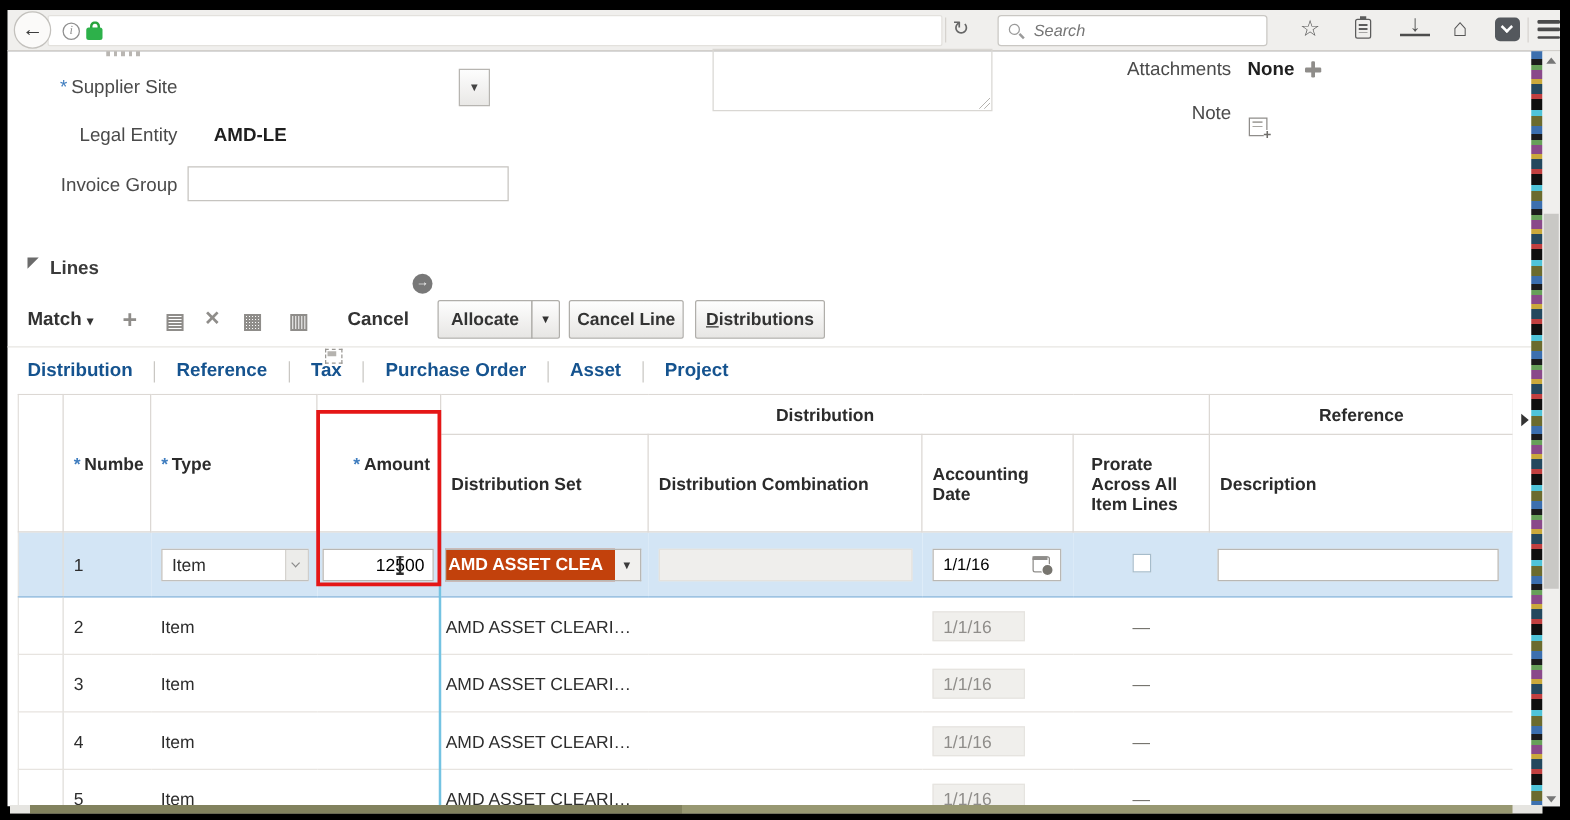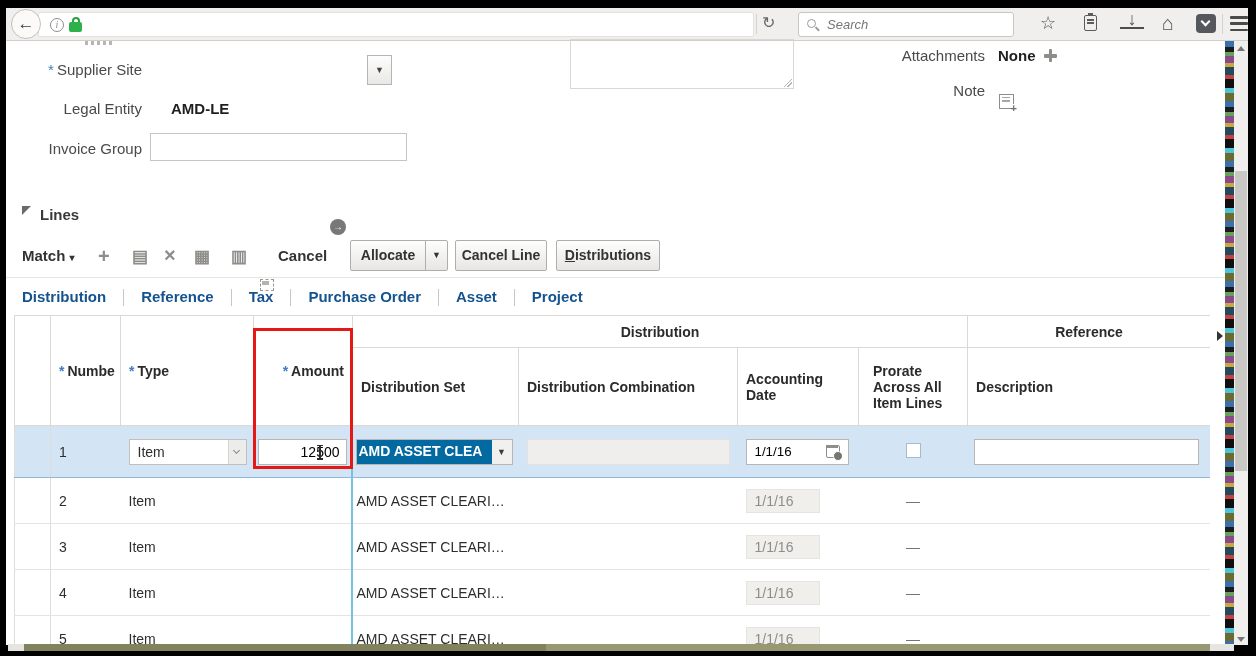--- a/index.html
+++ b/index.html
@@ -75,21 +75,21 @@
   .grid th { background:#fff; border:1px solid #dcd8d4; font-size:14px; font-weight:bold; color:#2b2b2b; vertical-align:middle; padding:2px 8px; }
   .grid th.gl { text-align:center; }
   .grid td { border-bottom:1px solid #e7e4e0; vertical-align:middle; padding:0 8px; font-size:14px; }
   .grid td.rowhdr { border-right:1px solid #e0ddd9; border-left:1px solid #e0ddd9; }
   tr.sel td { background:#d3e5f5; border-top:1px solid #8db8dc; border-bottom:1px solid #8db8dc; }
   .cell-in { background:#fff; border:1px solid #b9b7b3; height:26px; font-size:14px; }
   .num-in { text-align:right; padding-right:6px; }
   .type-sel { position:relative; width:118px; height:26px; background:#fff; border:1px solid #c2c0bc; }
   .type-sel .arr { position:absolute; right:0; top:0; width:18px; height:100%; background:#ececea; border-left:1px solid #d5d3cf; }
   .type-sel .arr .chev { width:5px; height:5px; margin:8px 0 0 5px; border-width:1.5px; }
-  .sel-hl { background:#0369a1; color:#fff; font-weight:bold; font-size:14px; padding:3px 2px; white-space:nowrap; overflow:hidden; }
+  .sel-hl { background:#c2410c; color:#fff; font-weight:bold; font-size:14px; padding:3px 2px; white-space:nowrap; overflow:hidden; }
   .ddv { background:#f1f0ee; border:1px solid #b9b7b3; border-left:none; color:#3a3a3a; font-size:9px; text-align:center; line-height:24px; }
   .dis-in { background:#efeeec; border:1px solid #e4e2de; color:#8f8d8a; }
   .cal-ic { position:relative; width:14px; height:13px; border:1.5px solid #8f8d8a; border-radius:2px; }
   .cal-ic::before { content:""; position:absolute; left:-1px; top:-1px; width:12px; height:3px; background:#8f8d8a; }
   .cal-ic::after { content:""; position:absolute; right:-4px; bottom:-4px; width:8px; height:8px; border-radius:50%; background:#77756f; border:1px solid #fff; }
   .cbx { width:15px; height:15px; background:#fff; border:1.5px solid #a6bccb; }
   .ibeam { position:absolute; width:1.5px; height:15px; background:#2b2b2b; }
   .ibeam::before, .ibeam::after { content:""; position:absolute; left:-2.5px; width:6.5px; height:1.5px; background:#2b2b2b; }
   .ibeam::after { bottom:0; }
   .dash { color:#77756f; }

